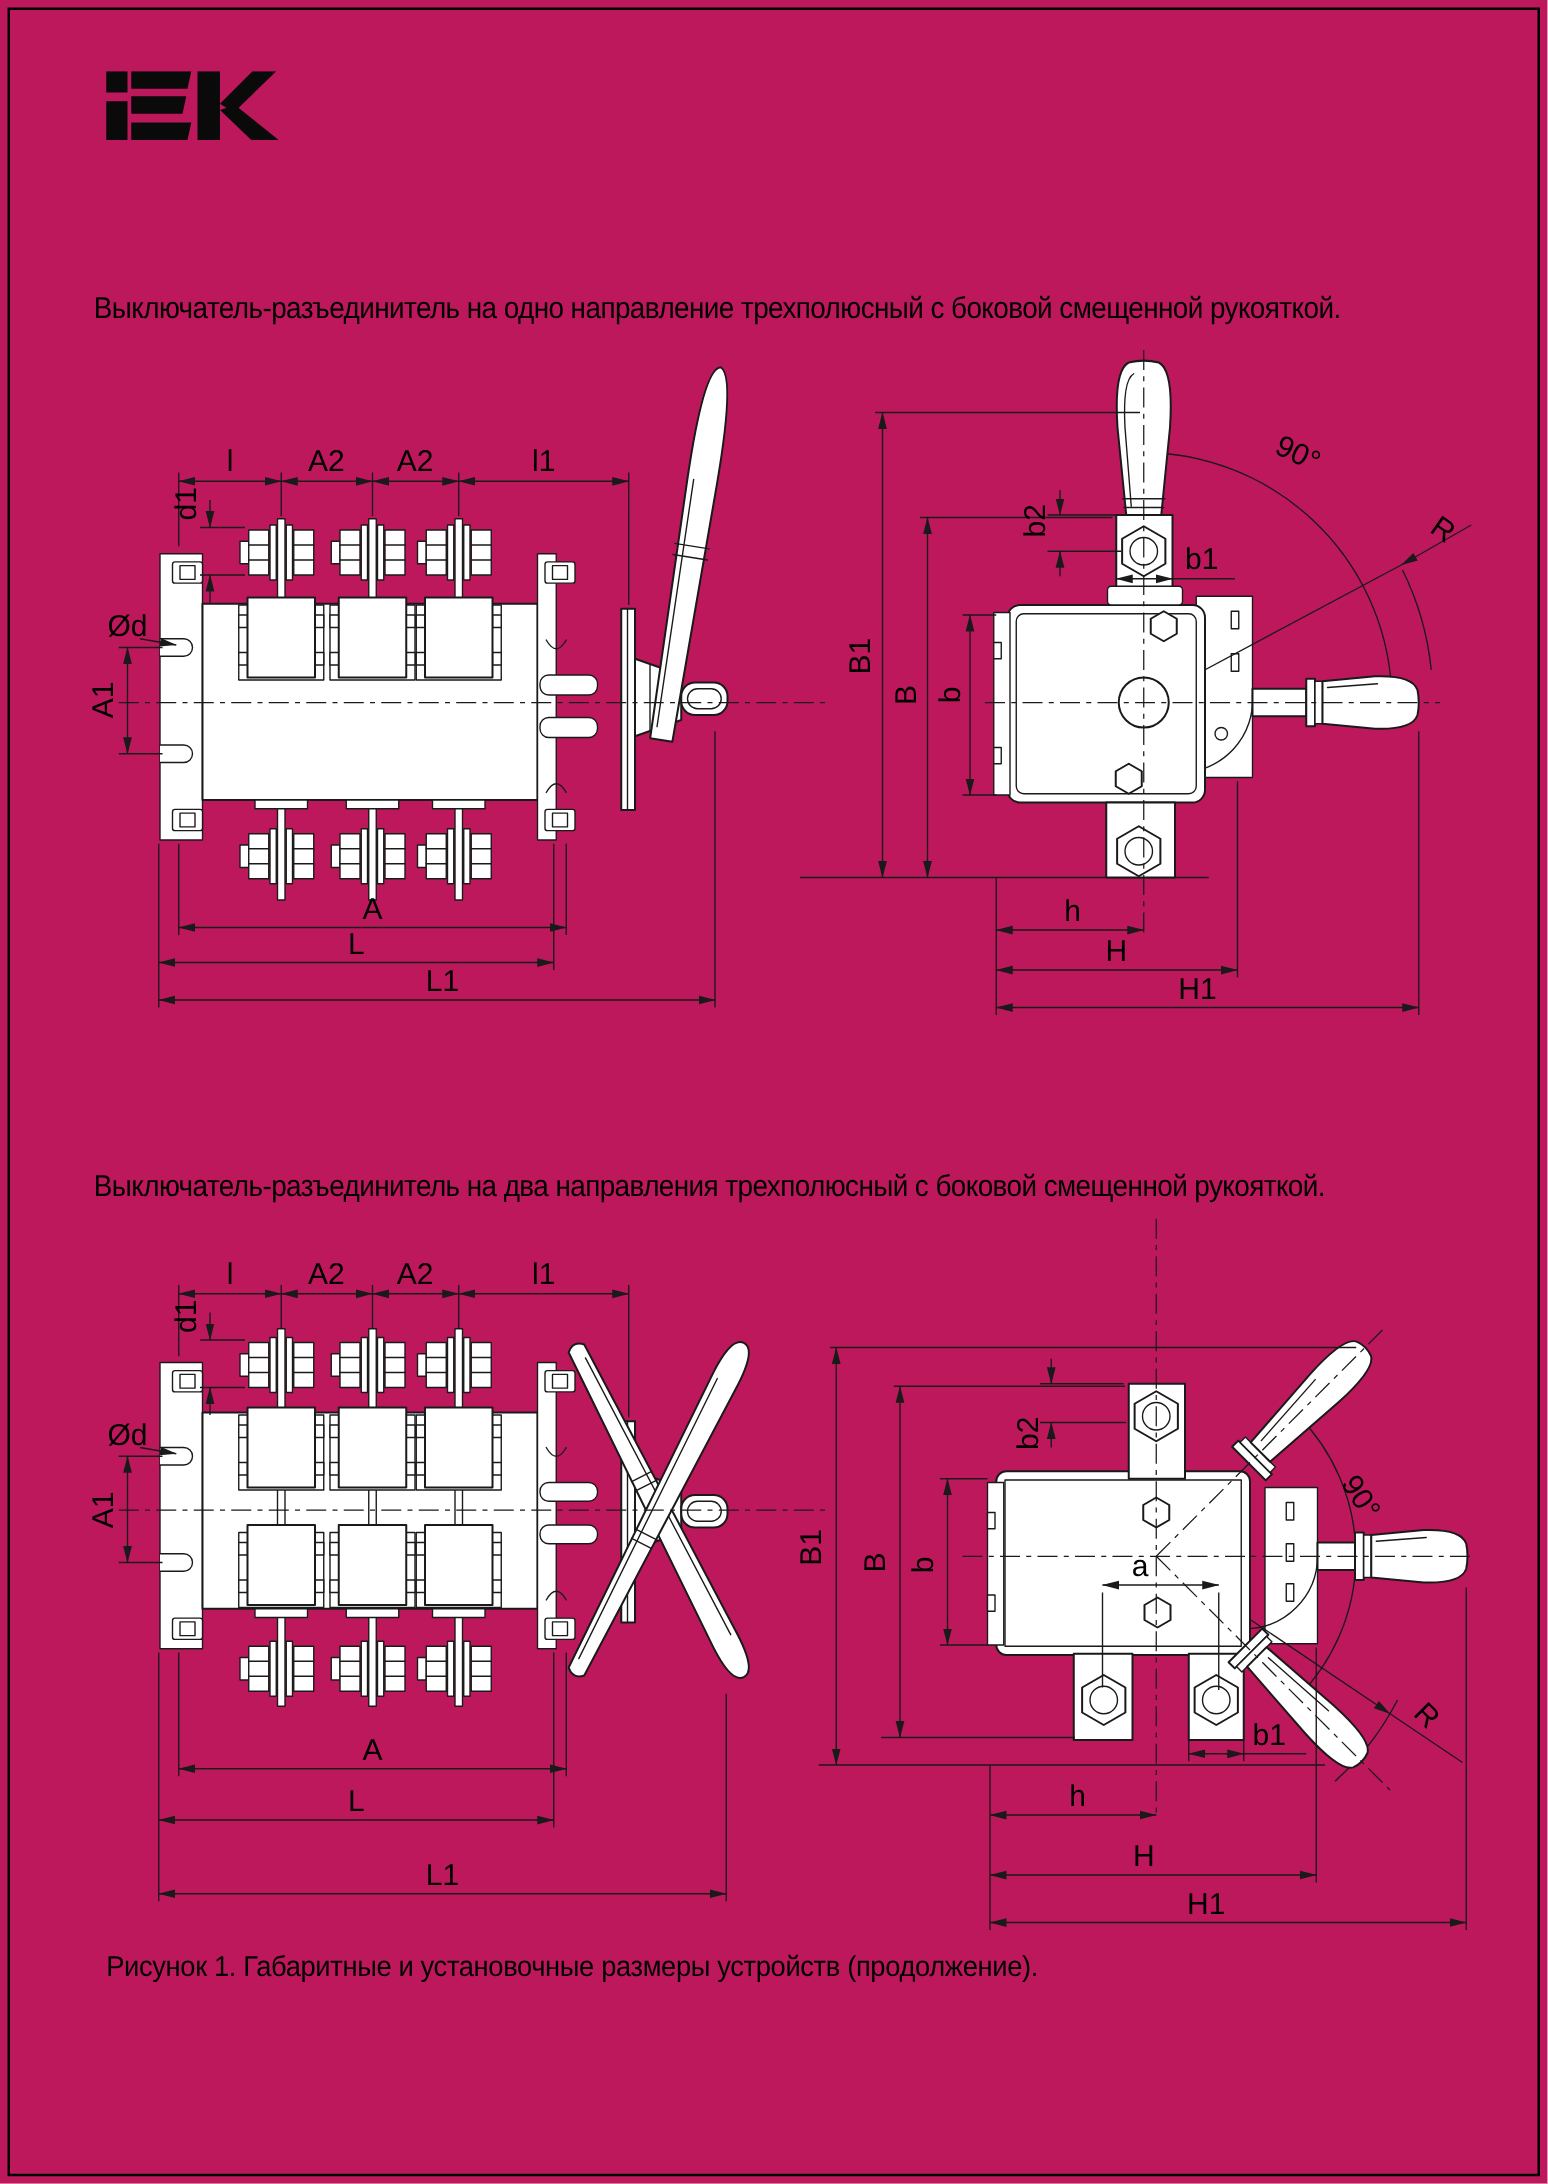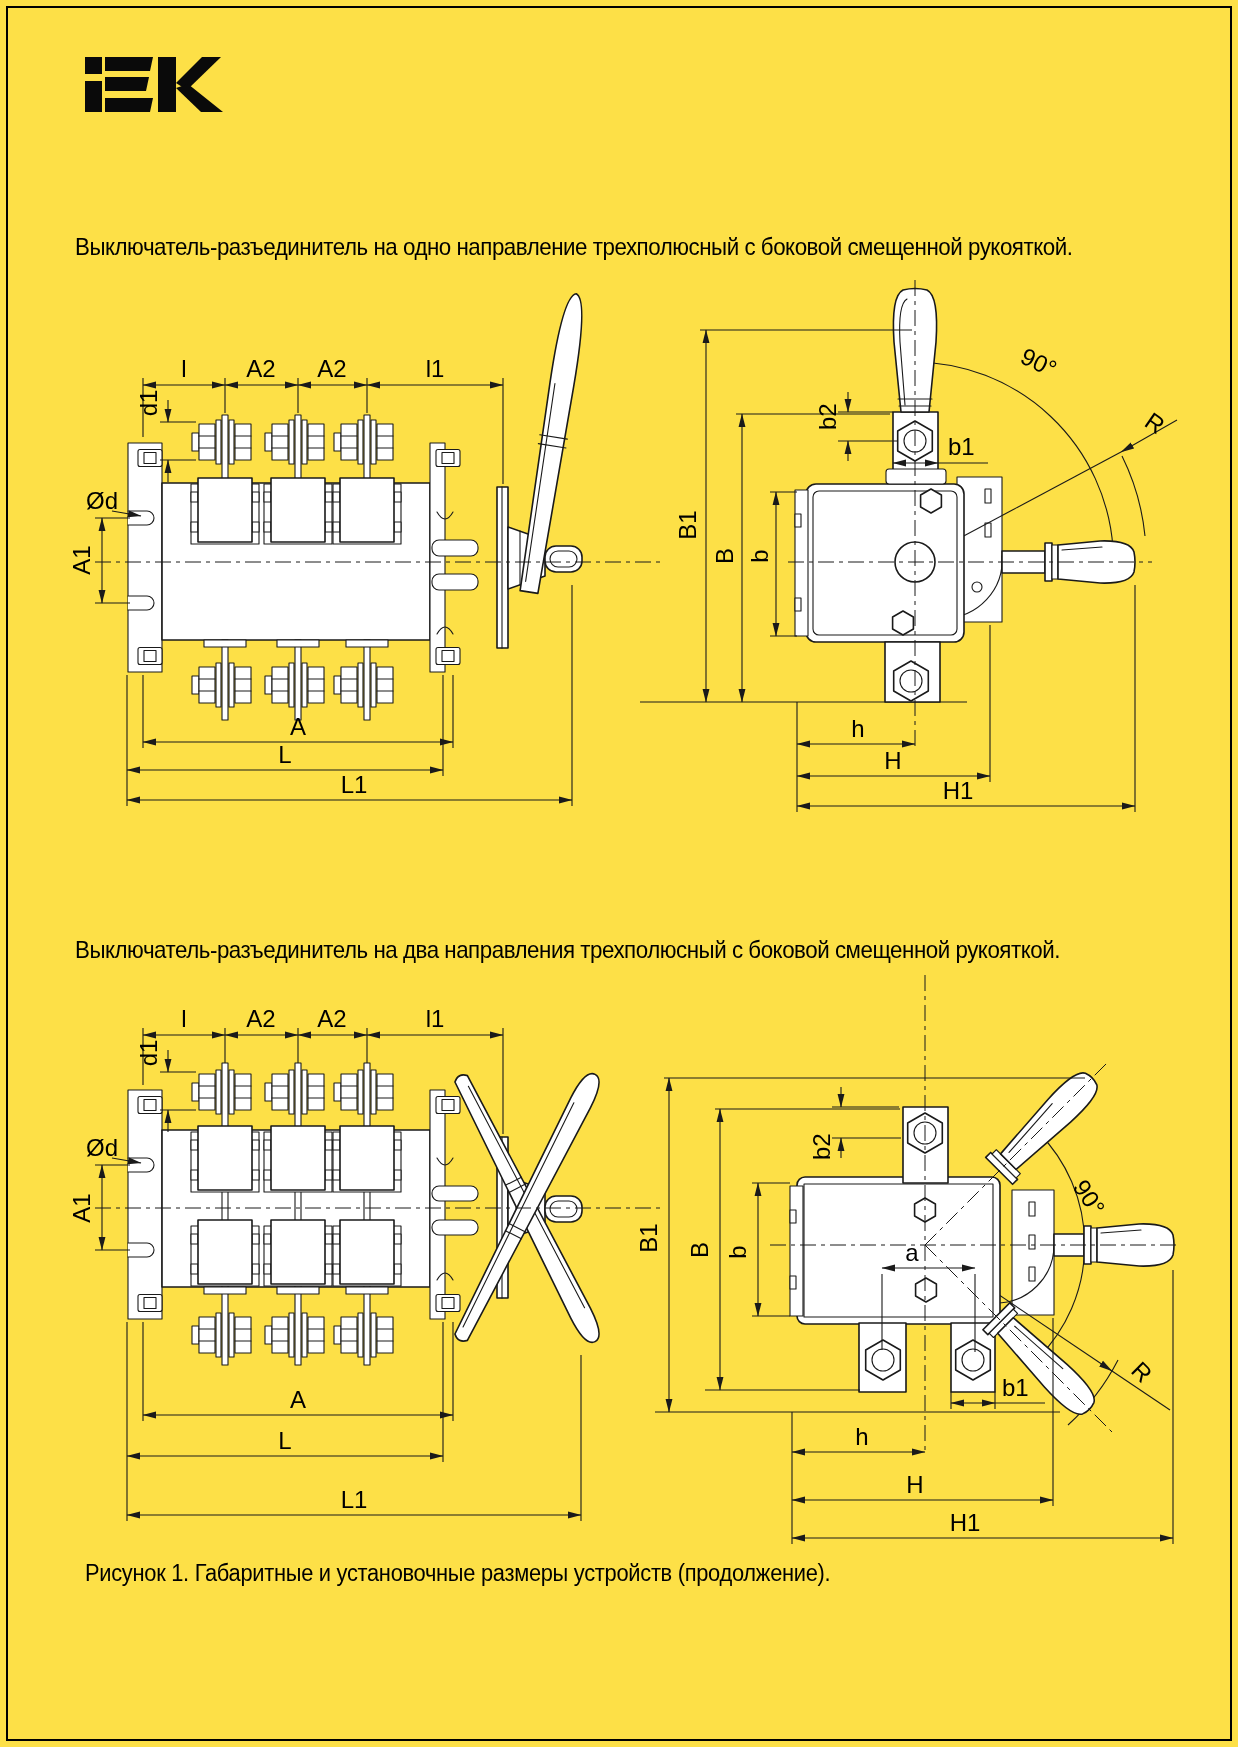--- a/index.html
+++ b/index.html
@@ -1,16 +1,16 @@
 <!DOCTYPE html>
 <html><head>
 <meta charset="utf-8">
 <style>
   html,body{margin:0;padding:0;background:#fff;}
-  .page{position:relative;width:1238px;height:1747px;background:#fde047;font-family:"Liberation Sans",sans-serif;color:#000;overflow:hidden;text-decoration:underline;}
+  .page{position:relative;width:1238px;height:1747px;background:#be185d;font-family:"Liberation Sans",sans-serif;color:#000;overflow:hidden;text-decoration:underline;}
   .frame{position:absolute;inset:6px;border:2px solid #000;pointer-events:none;}
   .logo{position:absolute;left:83px;top:57px;width:145px;height:56px;}
   .logo *{fill:#0a0a0a;}
   .title{position:absolute;left:75px;width:1080px;font-size:24px;letter-spacing:-0.5px;white-space:nowrap;transform:scaleX(0.93);transform-origin:left center;}
   .t1{top:233px;}
   .t2{top:936px;}
   .caption{position:absolute;left:85px;top:1560px;font-size:23px;letter-spacing:-0.3px;white-space:nowrap;transform:scaleX(0.95);transform-origin:left center;}
   svg.dwg{position:absolute;}
   .ln{fill:none;stroke:#1a1a1a;stroke-width:1.6;stroke-linejoin:round;stroke-linecap:round;}
   .tn{stroke-width:1.1;}

